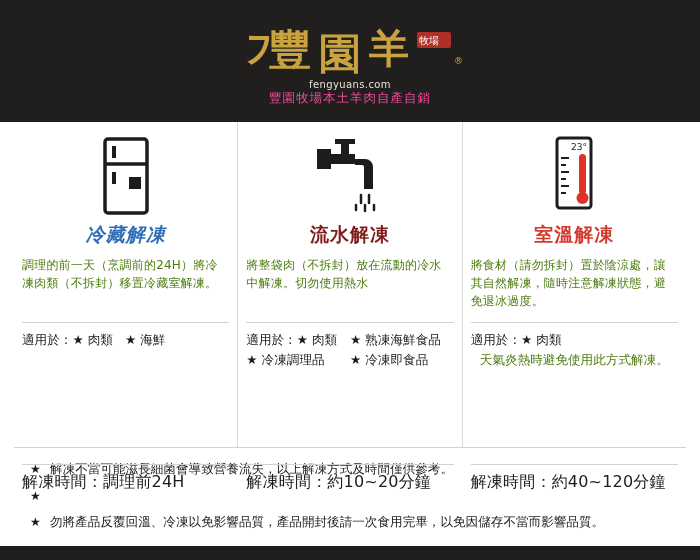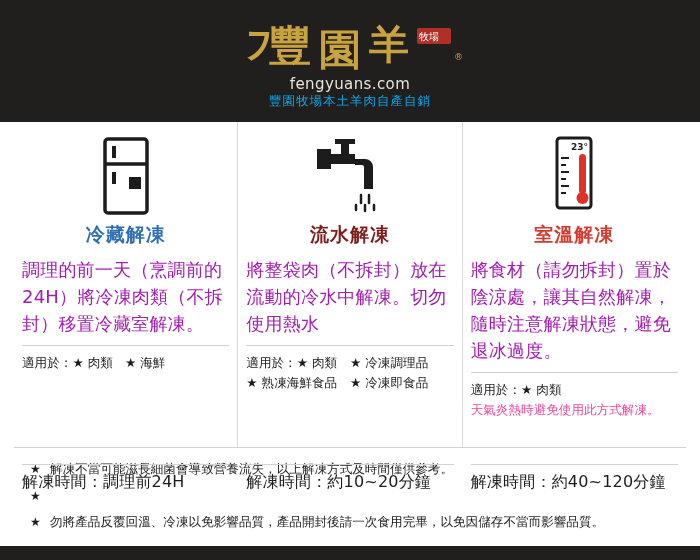--- a/index.html
+++ b/index.html
@@ -34,27 +34,27 @@
   }
   .logo-wrap {
     position: relative;
     display: flex;
     align-items: center;
     justify-content: center;
     height: 52px;
   }
   .logo-url {
     color: #e8e4da;
-    font-size: 15px;
+    font-size: 10px;
     letter-spacing: 0.4px;
     margin-top: 5px;
     font-family: "DejaVu Sans", "Liberation Sans", sans-serif;
   }
   .logo-sub {
-    color: #0ea5e9;
+    color: #ec4899;
     font-size: 12.5px;
     letter-spacing: 1px;
     margin-top: 0;
   }
   
   .cols {
     display: flex;
     width: 700px;
     box-sizing: border-box;
     padding: 0 14px;
@@ -68,52 +68,51 @@
   }
   .col + .col {
     border-left: 1px solid #d9d9d9;
   }
   .icon-box {
     height: 88px;
     display: flex;
     align-items: center;
     justify-content: center;
     padding-top: 10px;
-    font-weight: bold;
   }
   .col-title {
     text-align: center;
     font-size: 19px;
     font-weight: bold;
     letter-spacing: 1px;
     margin-top: 2px;
     margin-bottom: 8px;
   }
-  .c-fridge { color: #2f6fb5; }
+  .c-fridge { color: #2f6fb5; font-style: italic; }
   .c-water  { color: #7f1d1d; }
   .c-room   { color: #d33a2f; }
 
   .desc {
-    font-size: 18px;
+    font-size: 12px;
     line-height: 1.5;
-    color: #a21caf;
+    color: #4d7c0f;
     letter-spacing: 0.2px;
     min-height: 58px;
   }
   .rule {
     border: none;
     border-top: 1px solid #d2d2d2;
     margin: 8px 0 7px 0;
   }
   .apply-block {
     font-size: 12.6px;
     line-height: 1.55;
     color: #1c1c1c;
   }
-  .red { color: #ec4899; }
+  .red { color: #4d7c0f; text-align: center; }
   .item-grid {
     display: grid;
     grid-template-columns: 1fr 1fr;
     font-size: 12.6px;
     line-height: 1.55;
   }
   .time-row {
     font-size: 16px;
     color: #1c1c1c;
     letter-spacing: 0.2px;
@@ -227,22 +226,22 @@
           </g>
         </svg>
       </div>
       <div class="col-title c-water">流水解凍</div>
       <div class="col-inner">
         <div class="desc">將整袋肉（不拆封）放在流動的冷水中解凍。切勿使用熱水</div>
         <hr class="rule">
         <div class="apply-block">
           <div class="item-grid">
             <div><span>適用於：</span><span>★ 肉類</span></div>
+            <div><span>★ 熟凍海鮮食品</span></div>
             <div><span>★ 冷凍調理品</span></div>
-            <div><span>★ 熟凍海鮮食品</span></div>
             <div><span>★ 冷凍即食品</span></div>
           </div>
         </div>
         <div class="grow"></div>
         <hr class="rule">
         <div class="time-row">
           <span>解凍時間：</span><span>約10~20分鐘</span>
         </div>
       </div>
     </div>

